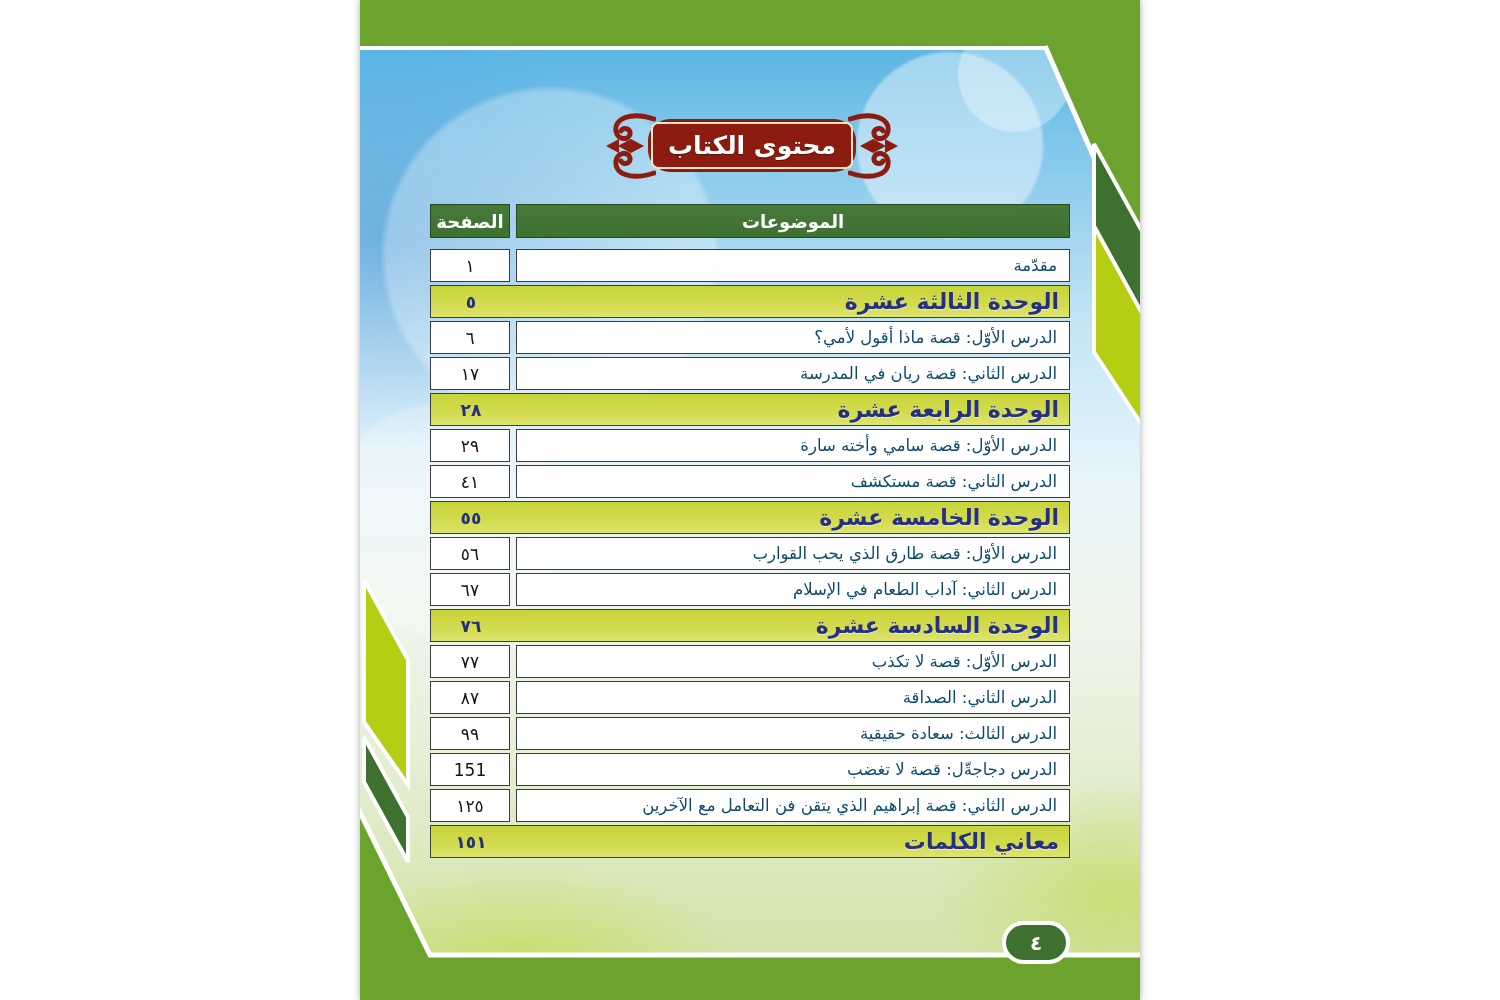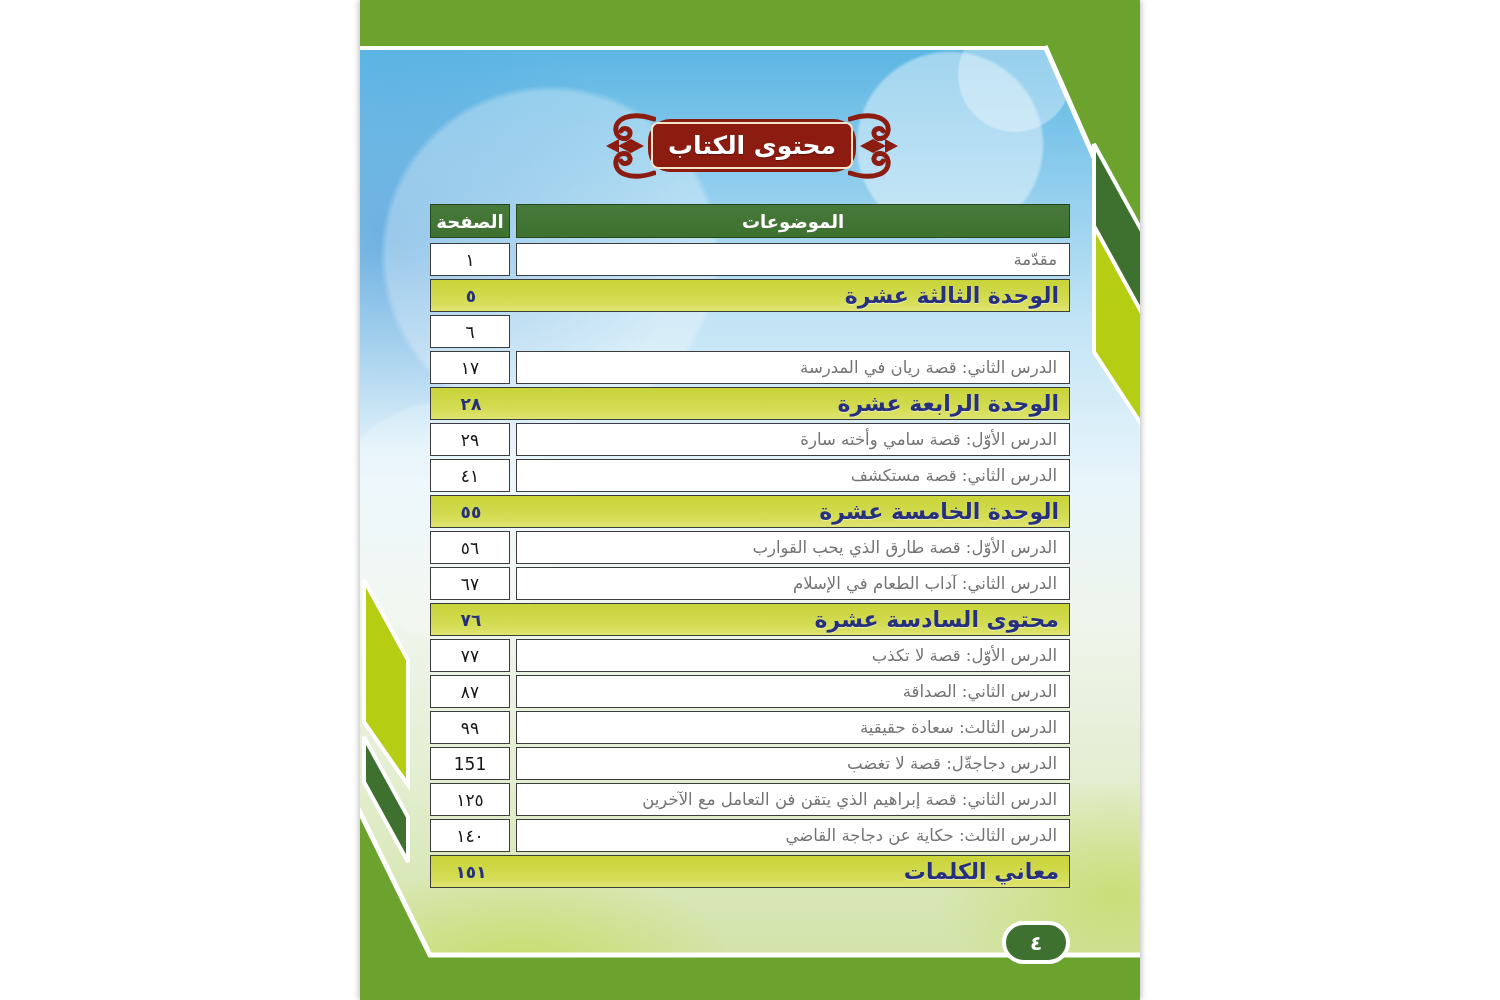--- a/index.html
+++ b/index.html
@@ -42,32 +42,32 @@
     border-radius:7px;pointer-events:none;}
   .banner-title{color:#ffffff;font-size:25px;font-weight:bold;direction:rtl;
     text-shadow:0 1px 1px rgba(0,0,0,.35);}
   .flourish{position:absolute;top:107px;z-index:5;}
   .fl-left{left:244px;}
   .fl-right{left:488px;transform:scaleX(-1);}
   .fl-stroke{fill:none;stroke:var(--maroon);stroke-width:5;stroke-linecap:round;}
   .fl-fill{fill:var(--maroon);}
 
   .toc{position:absolute;left:70px;top:204px;width:640px;z-index:4;}
-  .toc-header{display:flex;gap:6px;height:34px;margin-bottom:5px;}
+  .toc-header{display:flex;gap:6px;height:34px;margin-bottom:11px;}
   .headcell{background:linear-gradient(180deg,#47793a,var(--dark-green));
     border:1px solid #27481d;color:#ffffff;font-weight:bold;font-size:18px;
     display:flex;align-items:center;justify-content:center;direction:rtl;}
   .headcell.hpage{width:80px;}
   .headcell.htopics{flex:1;}
   .trow{display:flex;gap:6px;height:33px;margin-bottom:3px;}
   .cell{border:1px solid var(--border-dark);background:#ffffff;}
   .pagecell{width:80px;display:flex;align-items:center;justify-content:center;
     font-size:17px;color:#141414;}
   .topiccell{flex:1;display:flex;align-items:center;justify-content:flex-start;
-    direction:rtl;padding:0 12px 0 6px;font-size:16.5px;color:#737373;}
+    direction:rtl;padding:0 12px 0 6px;font-size:16.5px;color:#0c4a6e;}
   .trow.unit{position:relative;display:block;border:1px solid var(--border-dark);
     background:linear-gradient(180deg,#c8d439 0%,#d4dc52 65%,#dfe470 100%);}
   .unit-num{position:absolute;left:0;top:0;width:80px;height:100%;
     display:flex;align-items:center;justify-content:center;
     color:var(--navy);font-weight:bold;font-size:17px;}
   .unit-label{position:absolute;right:10px;top:0;height:100%;
     display:flex;align-items:center;direction:rtl;color:var(--navy);
     font-weight:bold;font-size:22px;text-shadow:0 1px 1px rgba(255,255,255,.55);}
 
   .page-pill{position:absolute;left:642px;top:921px;width:68px;height:43px;
@@ -126,20 +126,21 @@
         <div class="trow normal">
           <div class="cell pagecell">١</div>
           <div class="cell topiccell">مقدّمة</div>
         </div>
         <div class="trow unit">
           <span class="unit-num">٥</span>
           <span class="unit-label">الوحدة الثالثة عشرة</span>
         </div>
         <div class="trow normal">
           <div class="cell pagecell">٦</div>
+          <div class="cell topiccell">الدرس الأوّل: قصة ماذا أقول لأمي؟</div>
         </div>
         <div class="trow normal">
           <div class="cell pagecell">١٧</div>
           <div class="cell topiccell">الدرس الثاني: قصة ريان في المدرسة</div>
         </div>
         <div class="trow unit">
           <span class="unit-num">٢٨</span>
           <span class="unit-label">الوحدة الرابعة عشرة</span>
         </div>
         <div class="trow normal">
@@ -157,45 +158,41 @@
         <div class="trow normal">
           <div class="cell pagecell">٥٦</div>
           <div class="cell topiccell">الدرس الأوّل: قصة طارق الذي يحب القوارب</div>
         </div>
         <div class="trow normal">
           <div class="cell pagecell">٦٧</div>
           <div class="cell topiccell">الدرس الثاني: آداب الطعام في الإسلام</div>
         </div>
         <div class="trow unit">
           <span class="unit-num">٧٦</span>
-          <span class="unit-label">محتوى السادسة عشرة</span>
+          <span class="unit-label">الوحدة السادسة عشرة</span>
         </div>
         <div class="trow normal">
           <div class="cell pagecell">٧٧</div>
           <div class="cell topiccell">الدرس الأوّل: قصة لا تكذب</div>
         </div>
         <div class="trow normal">
           <div class="cell pagecell">٨٧</div>
           <div class="cell topiccell">الدرس الثاني: الصداقة</div>
         </div>
         <div class="trow normal">
           <div class="cell pagecell">٩٩</div>
           <div class="cell topiccell">الدرس الثالث: سعادة حقيقية</div>
         </div>
         <div class="trow normal">
           <div class="cell pagecell">151</div>
           <div class="cell topiccell">الدرس دجاجةّل: قصة لا تغضب</div>
         </div>
         <div class="trow normal">
           <div class="cell pagecell">١٢٥</div>
           <div class="cell topiccell">الدرس الثاني: قصة إبراهيم الذي يتقن فن التعامل مع الآخرين</div>
-        </div>
-        <div class="trow normal">
-          <div class="cell pagecell">١٤٠</div>
-          <div class="cell topiccell">الدرس الثالث: حكاية عن دجاجة القاضي</div>
         </div>
         <div class="trow unit">
           <span class="unit-num">١٥١</span>
           <span class="unit-label">معاني الكلمات</span>
         </div>
       </div>
   </div>
 
   <div class="page-pill">
     <span>٤</span>

